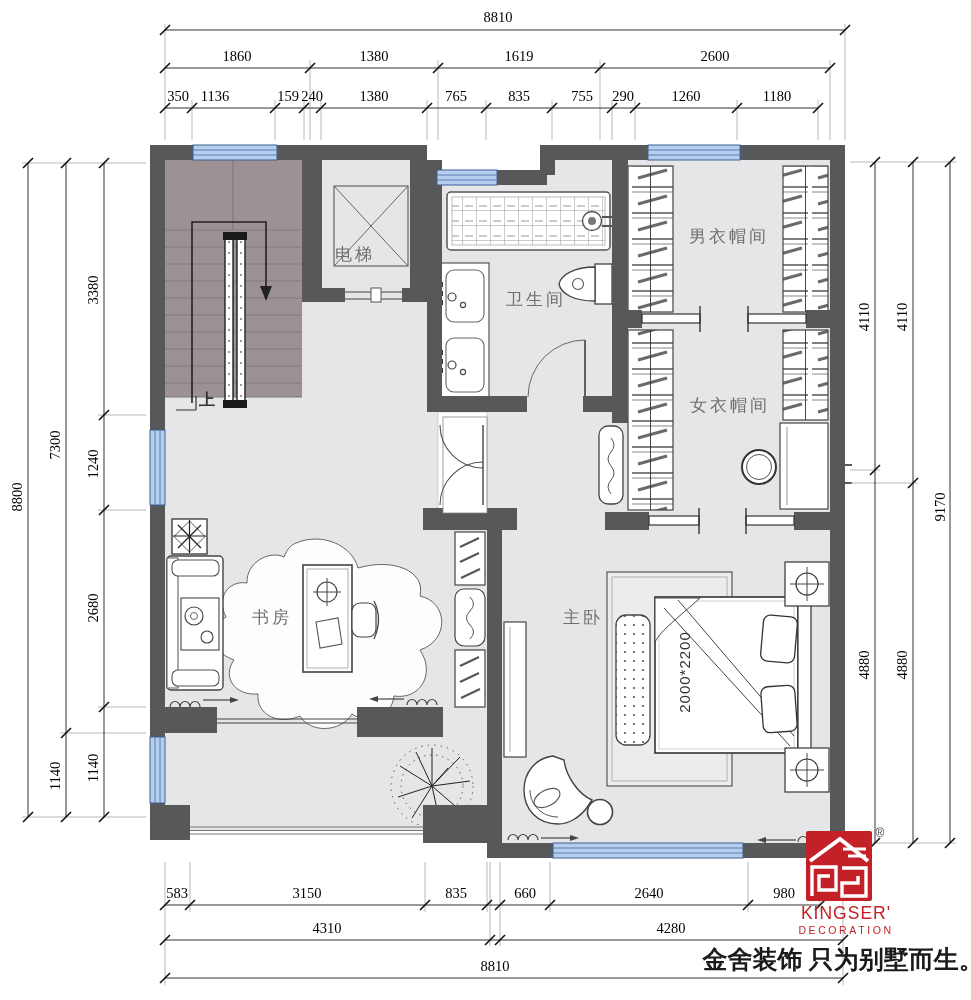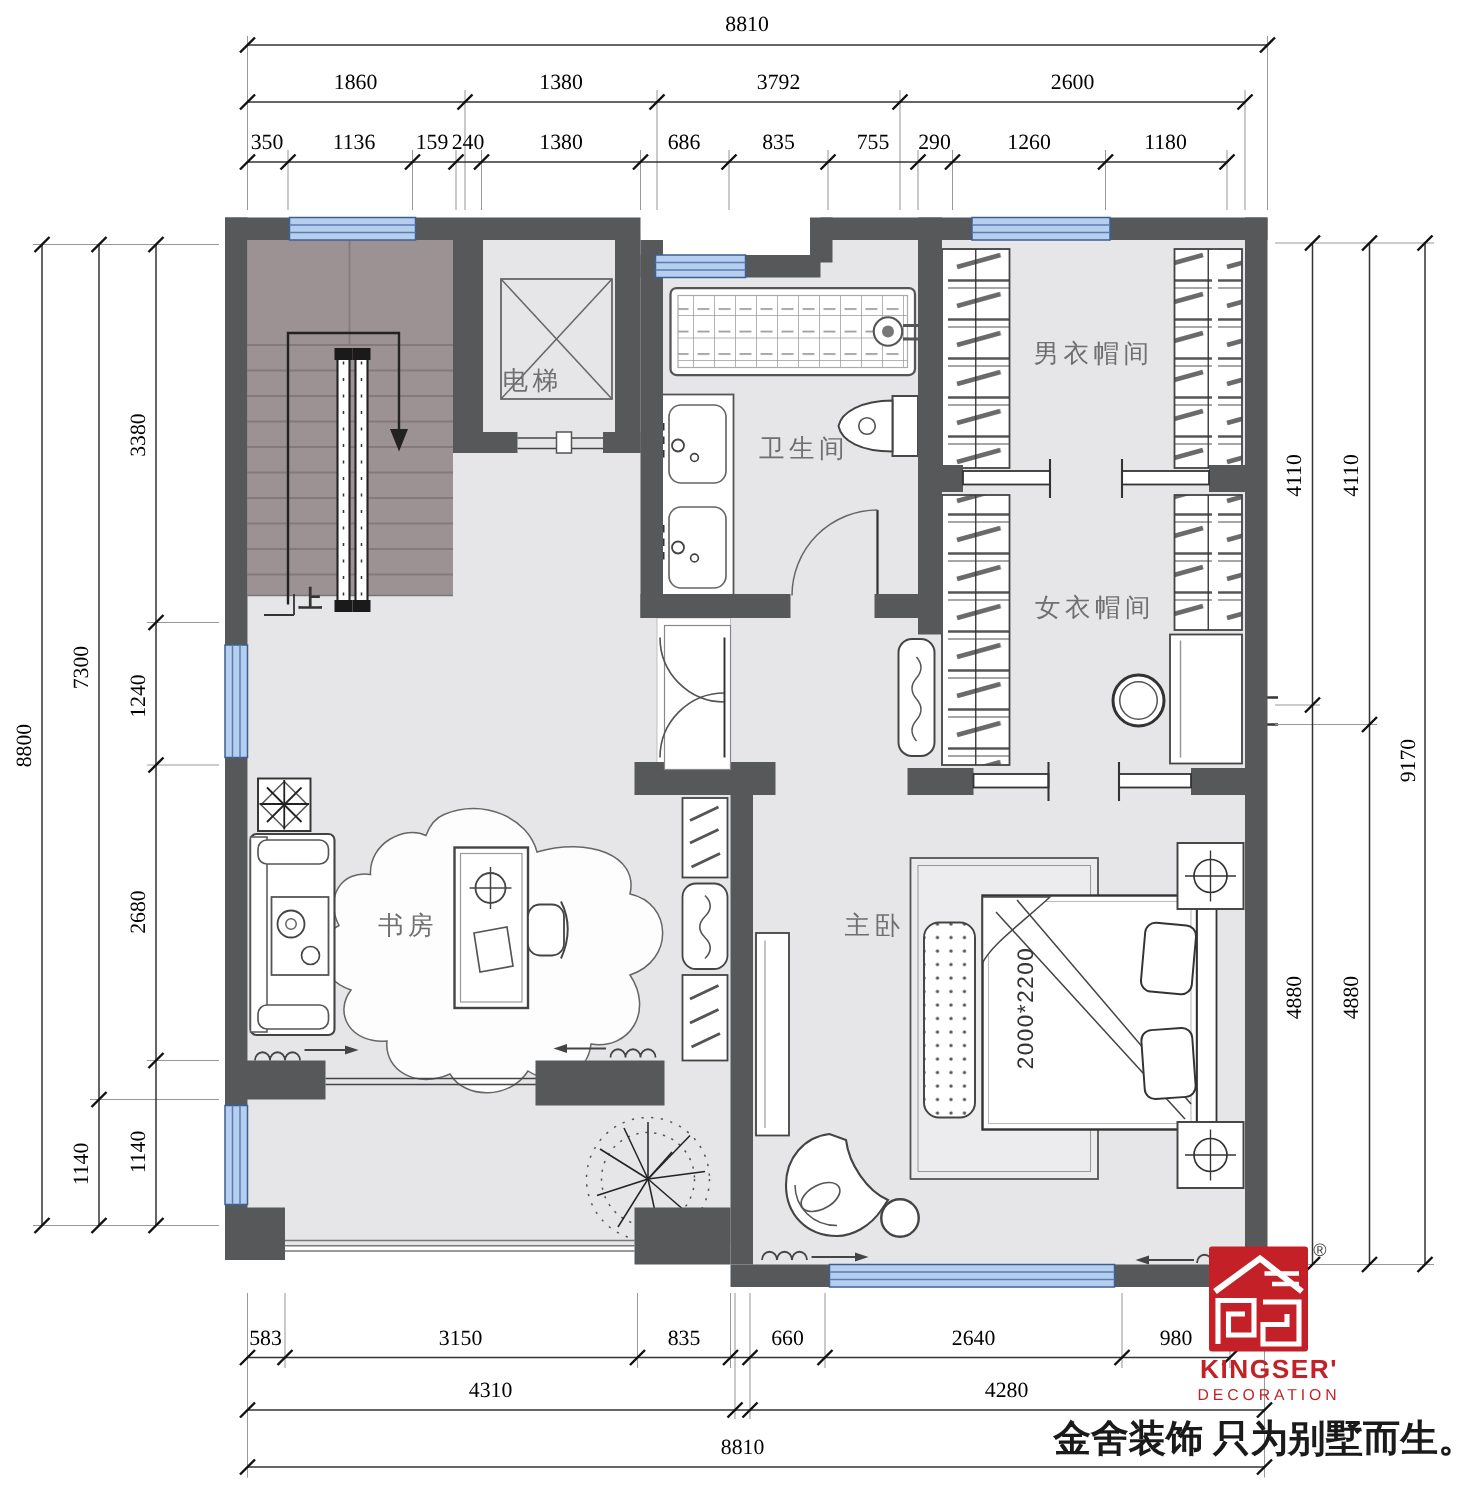--- a/index.html
+++ b/index.html
@@ -7,21 +7,21 @@
          font-family:"Liberation Sans",sans-serif;}
   #plan-svg{position:absolute;left:0;top:0;}
   .lbl{position:absolute;transform:translate(-50%,-50%);white-space:nowrap;
        font-family:"Liberation Serif",serif;font-size:14.5px;color:#000;}
   .lbl.v{transform:translate(-50%,-50%) rotate(-90deg);}
   .room{position:absolute;transform:translate(-50%,-50%);white-space:nowrap;
         font-family:Liberation Sans, sans-serif;font-size:17px;color:#6f6f6f;letter-spacing:3px;}
   .room.dark{color:#333;font-weight:bold;letter-spacing:0;font-size:16px;}
   .bedsize{position:absolute;transform:translate(-50%,-50%) rotate(-90deg);white-space:nowrap;
         font-family:"Liberation Sans",sans-serif;font-size:15px;color:#333;letter-spacing:1px;}
-  .brand{position:absolute;transform:translate(-50%,-50%);font-weight:bold;color:#c32127;
+  .brand{position:absolute;transform:translate(-50%,-50%);font-weight:normal;color:#c32127;
         font-size:17.5px;letter-spacing:1px;white-space:nowrap;}
   .brand-sub{position:absolute;transform:translate(-50%,-50%);font-weight:normal;color:#c32127;
         font-size:10.5px;letter-spacing:2.6px;white-space:nowrap;}
   .slogan{position:absolute;transform:translate(-50%,-50%);font-family:"Liberation Serif",serif;
         font-weight:bold;color:#1a1a1a;font-size:25px;white-space:nowrap;}
   .reg{position:absolute;transform:translate(-50%,-50%);font-size:12px;color:#444;}
 </style>
 </head>
 <body>
 
@@ -508,28 +508,28 @@
       <path d="M843,849 H866 M848,856 H866" stroke-width="3"></path>
       <path d="M812,896 V867 H836 V890 H819 V876 H830" stroke-width="3.4"></path>
       <path d="M842,868 H866 V896 H842 V883 H858 V876" stroke-width="3.4"></path>
     </g>
   </g>
 </svg>
 
 <div class="lbl" style="left:498px;top:17px">8810</div>
 <div class="lbl" style="left:237px;top:56px">1860</div>
 <div class="lbl" style="left:374px;top:56px">1380</div>
-<div class="lbl" style="left:519px;top:56px">3792</div>
+<div class="lbl" style="left:519px;top:56px">1619</div>
 <div class="lbl" style="left:715px;top:56px">2600</div>
 <div class="lbl" style="left:178px;top:96px">350</div>
-<div class="lbl" style="left:236px;top:96px">1136</div>
+<div class="lbl" style="left:215px;top:96px">1136</div>
 <div class="lbl" style="left:288px;top:96px">159</div>
 <div class="lbl" style="left:312px;top:96px">240</div>
 <div class="lbl" style="left:374px;top:96px">1380</div>
-<div class="lbl" style="left:456px;top:96px">686</div>
+<div class="lbl" style="left:456px;top:96px">765</div>
 <div class="lbl" style="left:519px;top:96px">835</div>
 <div class="lbl" style="left:582px;top:96px">755</div>
 <div class="lbl" style="left:623px;top:96px">290</div>
 <div class="lbl" style="left:686px;top:96px">1260</div>
 <div class="lbl" style="left:777px;top:96px">1180</div>
 
 <div class="lbl" style="left:177px;top:893px">583</div>
 <div class="lbl" style="left:307px;top:893px">3150</div>
 <div class="lbl" style="left:456px;top:893px">835</div>
 <div class="lbl" style="left:525px;top:893px">660</div>

